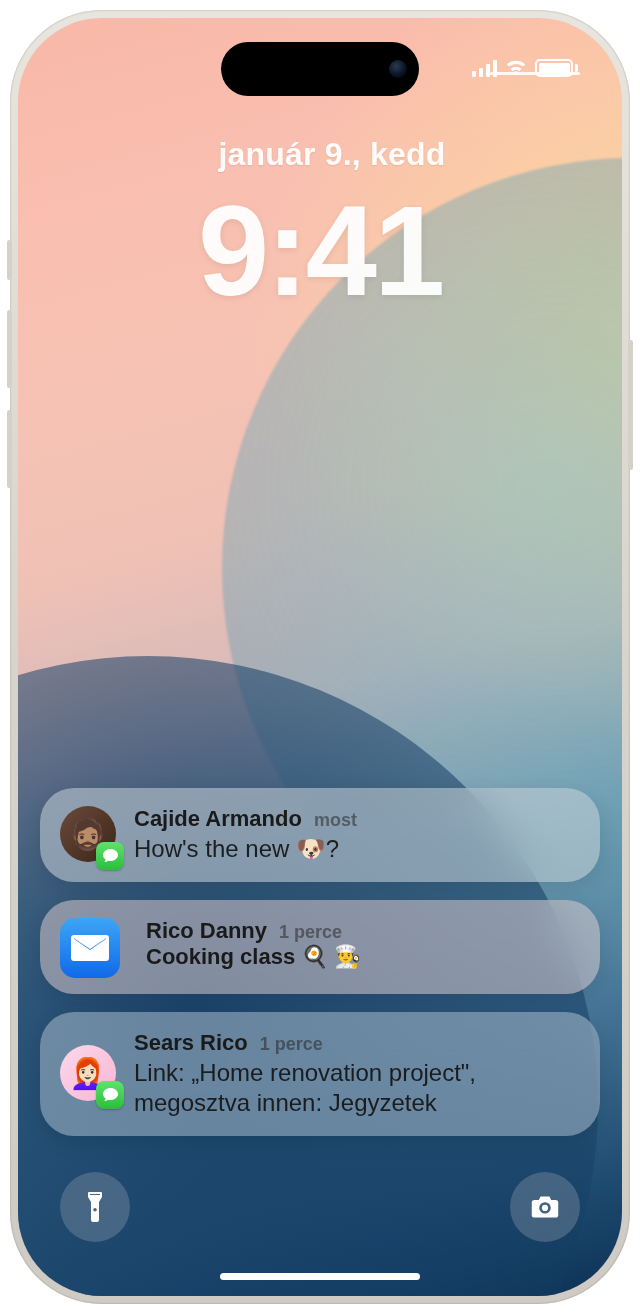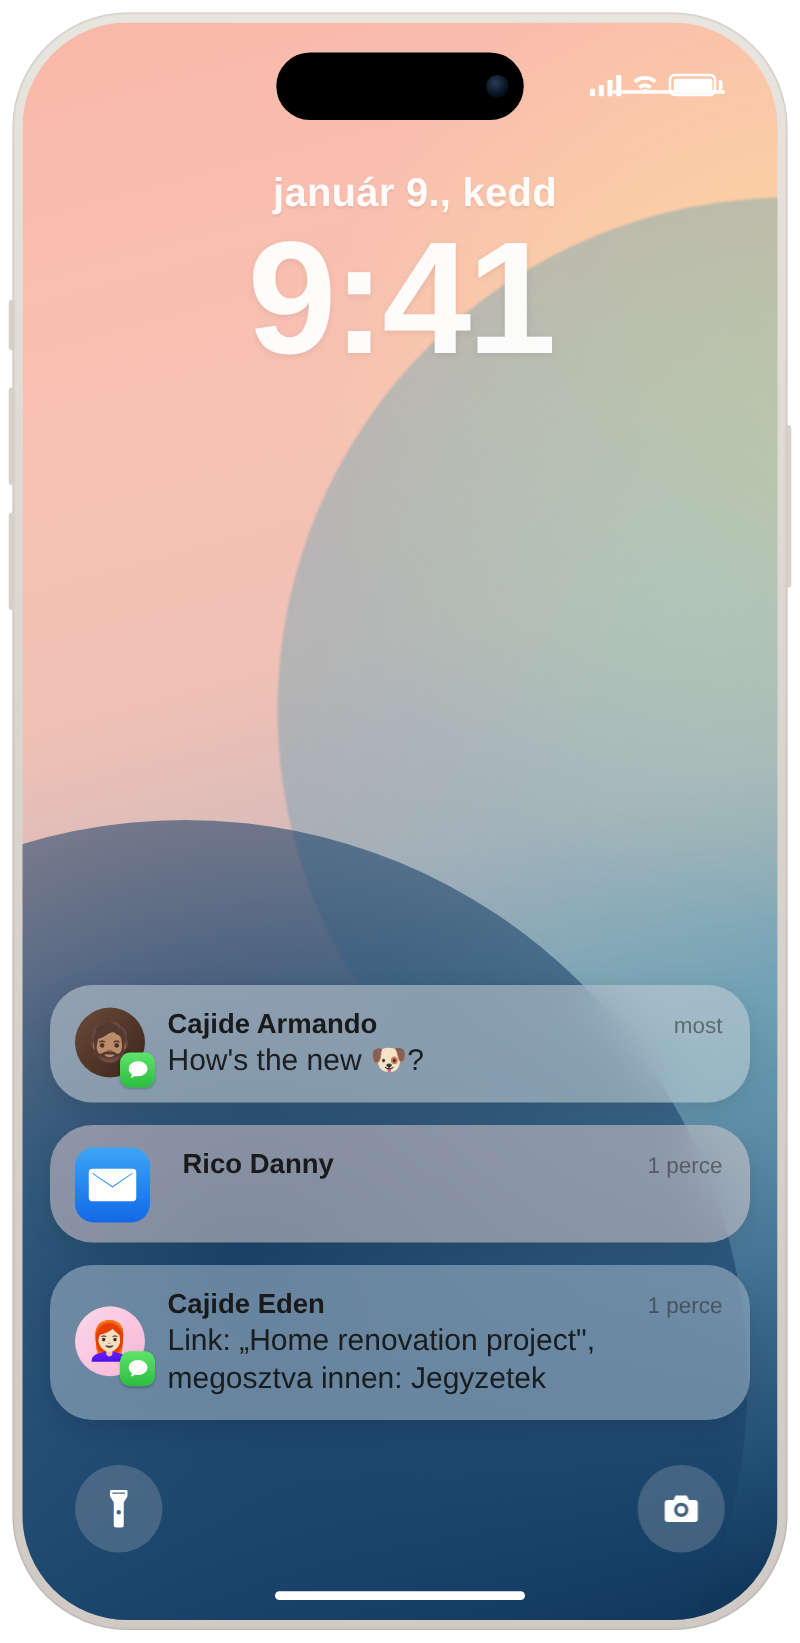--- a/index.html
+++ b/index.html
@@ -125,21 +125,21 @@
     font-weight: 600;
     letter-spacing: 0.2px;
     text-shadow: 0 1px 2px rgba(0,0,0,0.08);
     padding-left: 24px;
   }
   .time {
     font-size: 128px;
     font-weight: 700;
     line-height: 1;
     letter-spacing: -3px;
-    margin-top: 2px;
+    margin-top: 14px;
     text-shadow: 0 2px 6px rgba(0,0,0,0.08);
   }
 
   .notifications {
     position: absolute;
     left: 22px; right: 22px;
     bottom: 160px;
     display: flex;
     flex-direction: column;
     gap: 18px;
@@ -182,23 +182,23 @@
   .badge {
     position:absolute; right:-6px; bottom:-6px;
     width:28px; height:28px; border-radius:8px;
     background: linear-gradient(180deg,#5fe36a,#2bbd3e);
     display:flex; align-items:center; justify-content:center;
     box-shadow: 0 1px 2px rgba(0,0,0,0.25);
   }
   .badge svg { width:17px; height:16px; fill:#fff; }
 
   .notif-body { flex:1; min-width:0; color:#1a1a1a; }
-  .notif-head { display:flex; align-items:baseline; justify-content:space-between; gap:12px; }
+  .notif-head { display:flex; align-items:baseline; gap:12px; }
   .notif-title { font-size: 22px; font-weight: 600; }
-  .notif-time { font-size: 18px; color: rgba(40,40,40,0.55); white-space:nowrap; }
+  .notif-time { font-size: 18px; color: rgba(40,40,40,0.55); white-space:nowrap;font-weight:bold; }
   .notif-sub { font-size: 22px; font-weight: 600; margin-top:0px; }
   .notif-msg { font-size: 24px; line-height: 1.25; margin-top: 2px; color: rgba(20,20,20,0.92); }
 
   .bottom-controls {
     position: absolute;
     bottom: 54px; left: 42px; right: 42px;
     display: flex; justify-content: space-between;
     z-index: 30;
   }
   .ctrl {
@@ -293,35 +293,36 @@
             <svg viewBox="0 0 42 30">
                 <path fill="#fff" d="M5 2h32a3 3 0 0 1 3 3v20a3 3 0 0 1-3 3H5a3 3 0 0 1-3-3V5a3 3 0 0 1 3-3zm0 3.2V6l16 11L37 6v-.8L21 16 5 5.2z"></path>
               </svg>
           </div>
         </div>
         <div class="notif-body">
           <div class="notif-head">
             <div class="notif-title">Rico Danny</div>
             <div class="notif-time">1 perce</div>
           </div>
+          <div class="notif-sub">Cooking class 🍳 👨‍🍳</div>
         </div>
       </div>
 
       <div class="notif n2">
         <div class="notif-icon">
           <div class="avatar a2">👩🏻‍🦰</div>
           <div class="badge">
             <svg viewBox="0 0 17 16">
                 <path d="M8.5 1C4.4 1 1 3.7 1 7c0 1.8 1 3.4 2.6 4.5-.2 1-.8 2-1.3 2.5 1.4 0 2.9-.6 3.8-1.3.8.2 1.6.3 2.4.3 4.1 0 7.5-2.7 7.5-6S12.6 1 8.5 1z"></path>
               </svg>
           </div>
         </div>
         <div class="notif-body">
           <div class="notif-head">
-            <div class="notif-title">Cajide Eden</div>
+            <div class="notif-title">Sears Rico</div>
             <div class="notif-time">1 perce</div>
           </div>
           <div class="notif-msg">Link: „Home renovation project", megosztva innen: Jegyzetek</div>
         </div>
       </div>
 
     </div>
 
     <div class="bottom-controls">
       <div class="ctrl">

